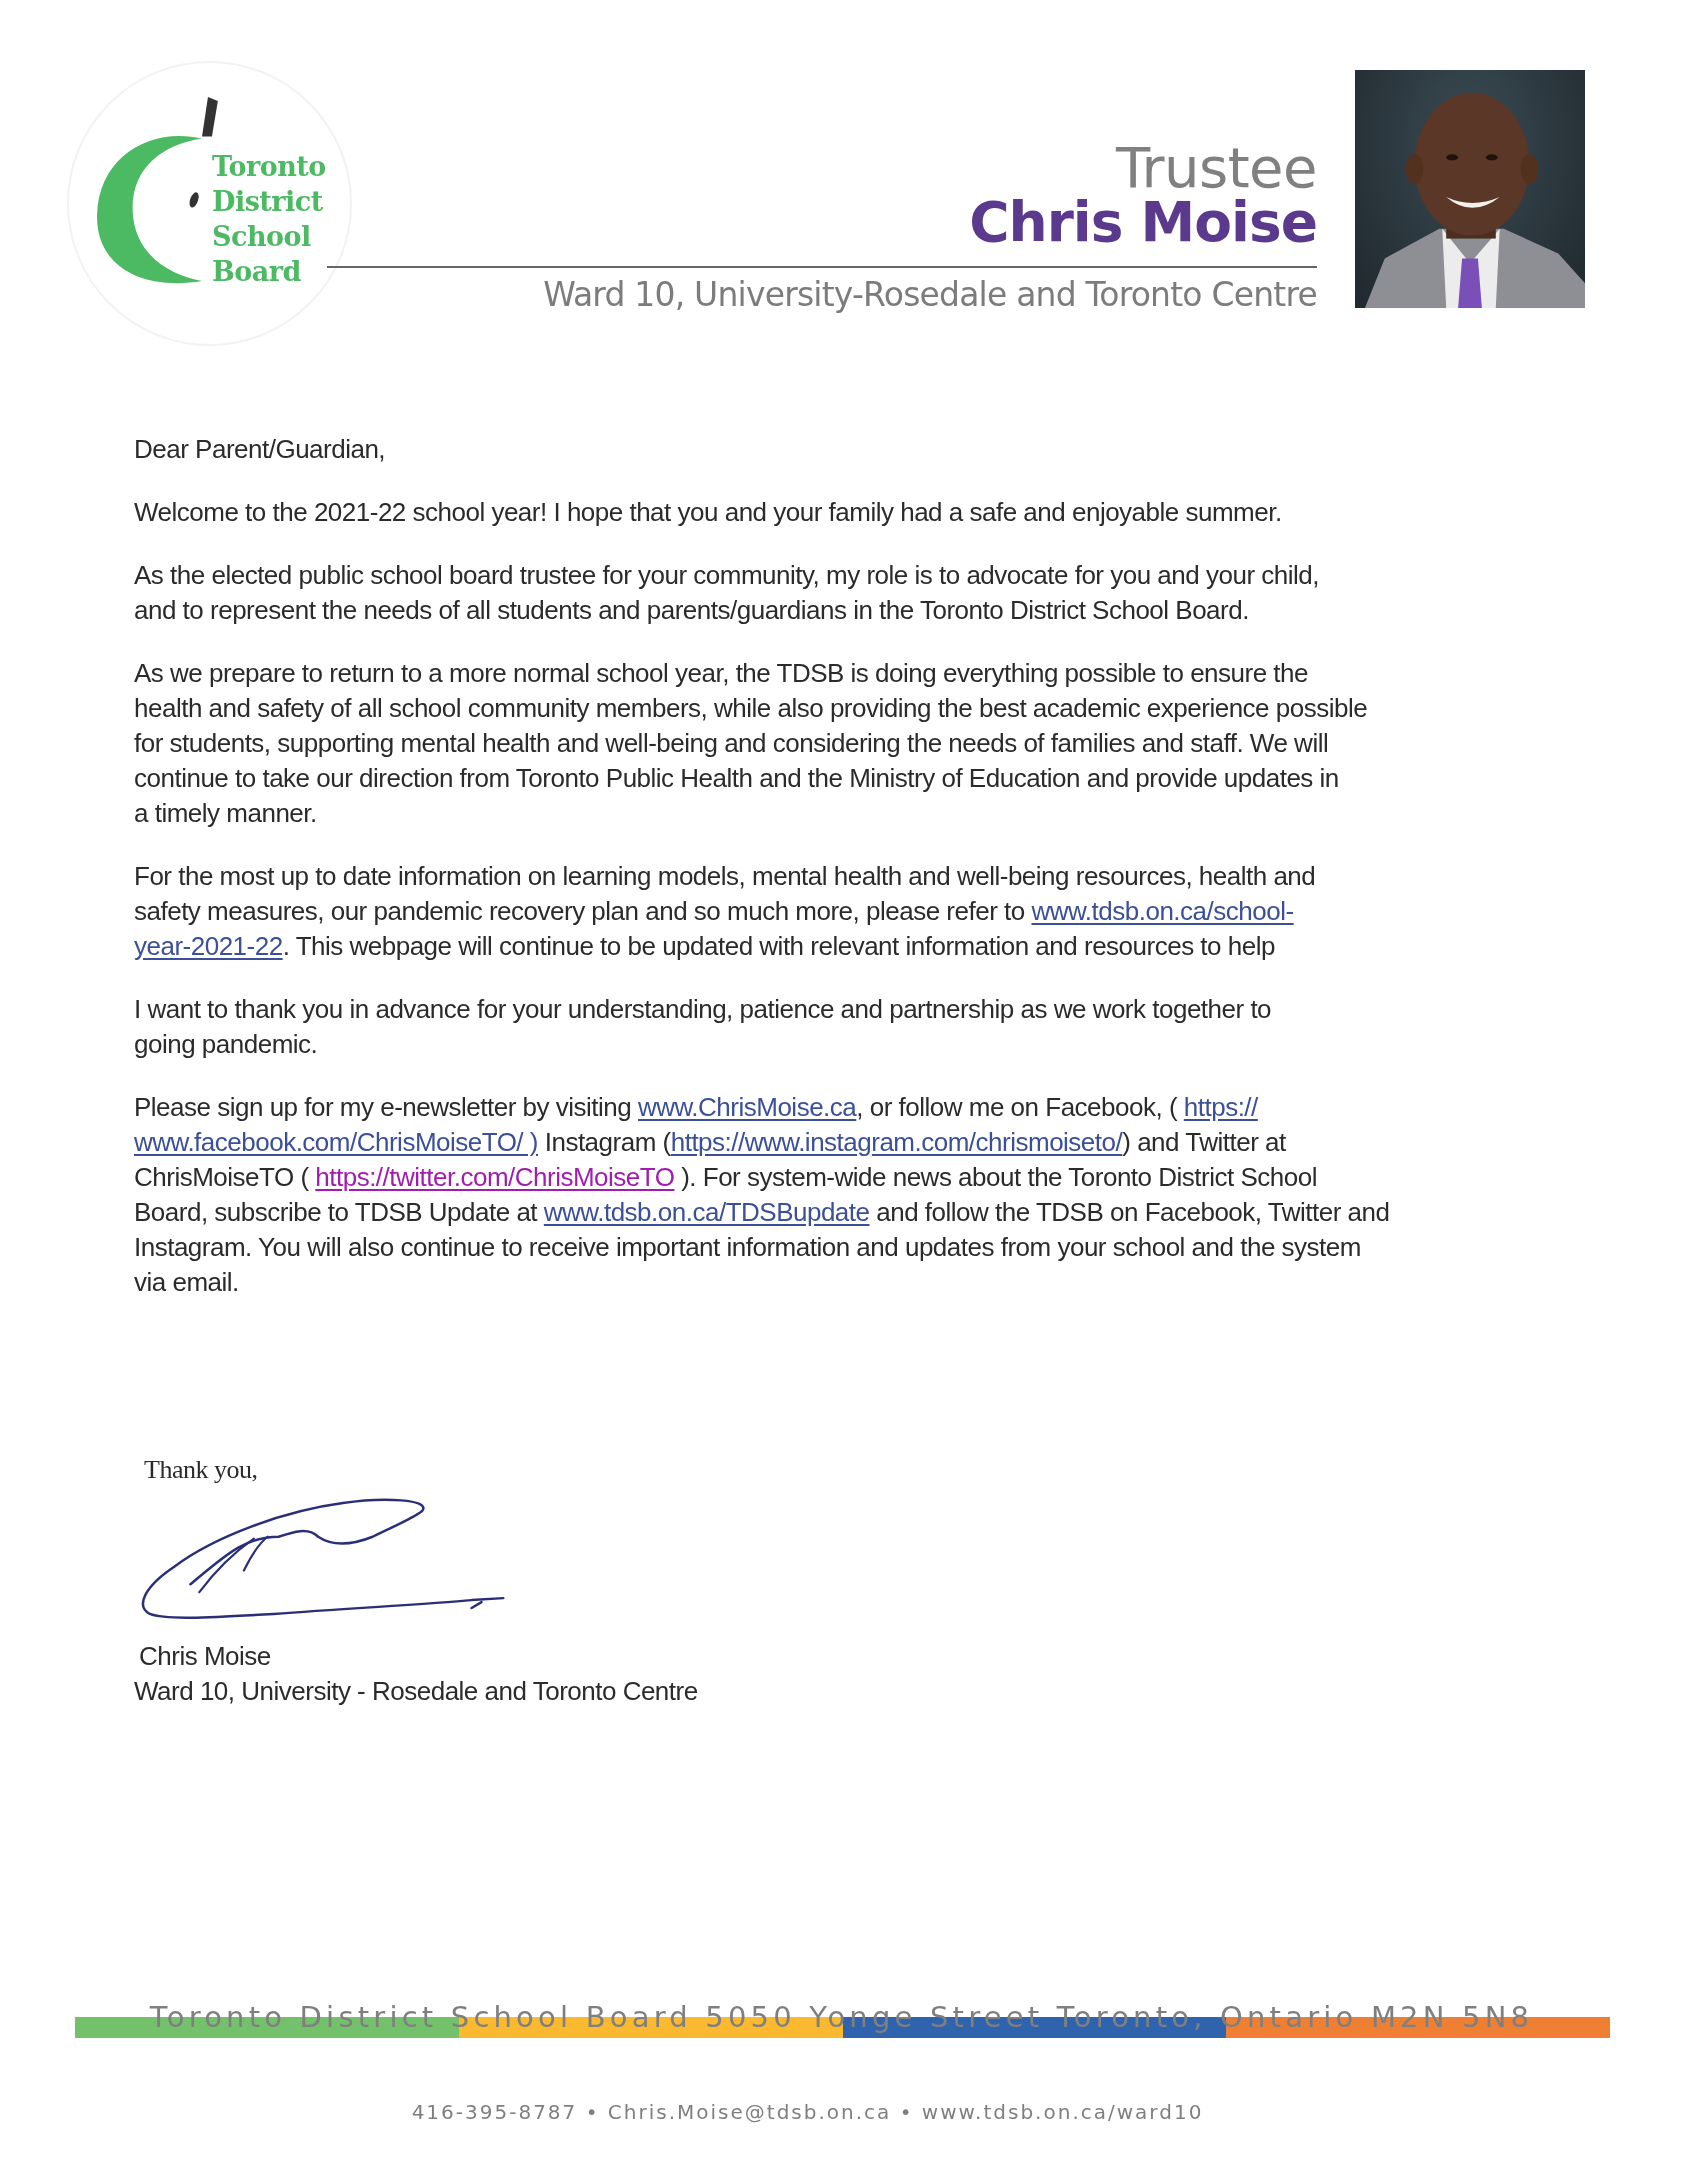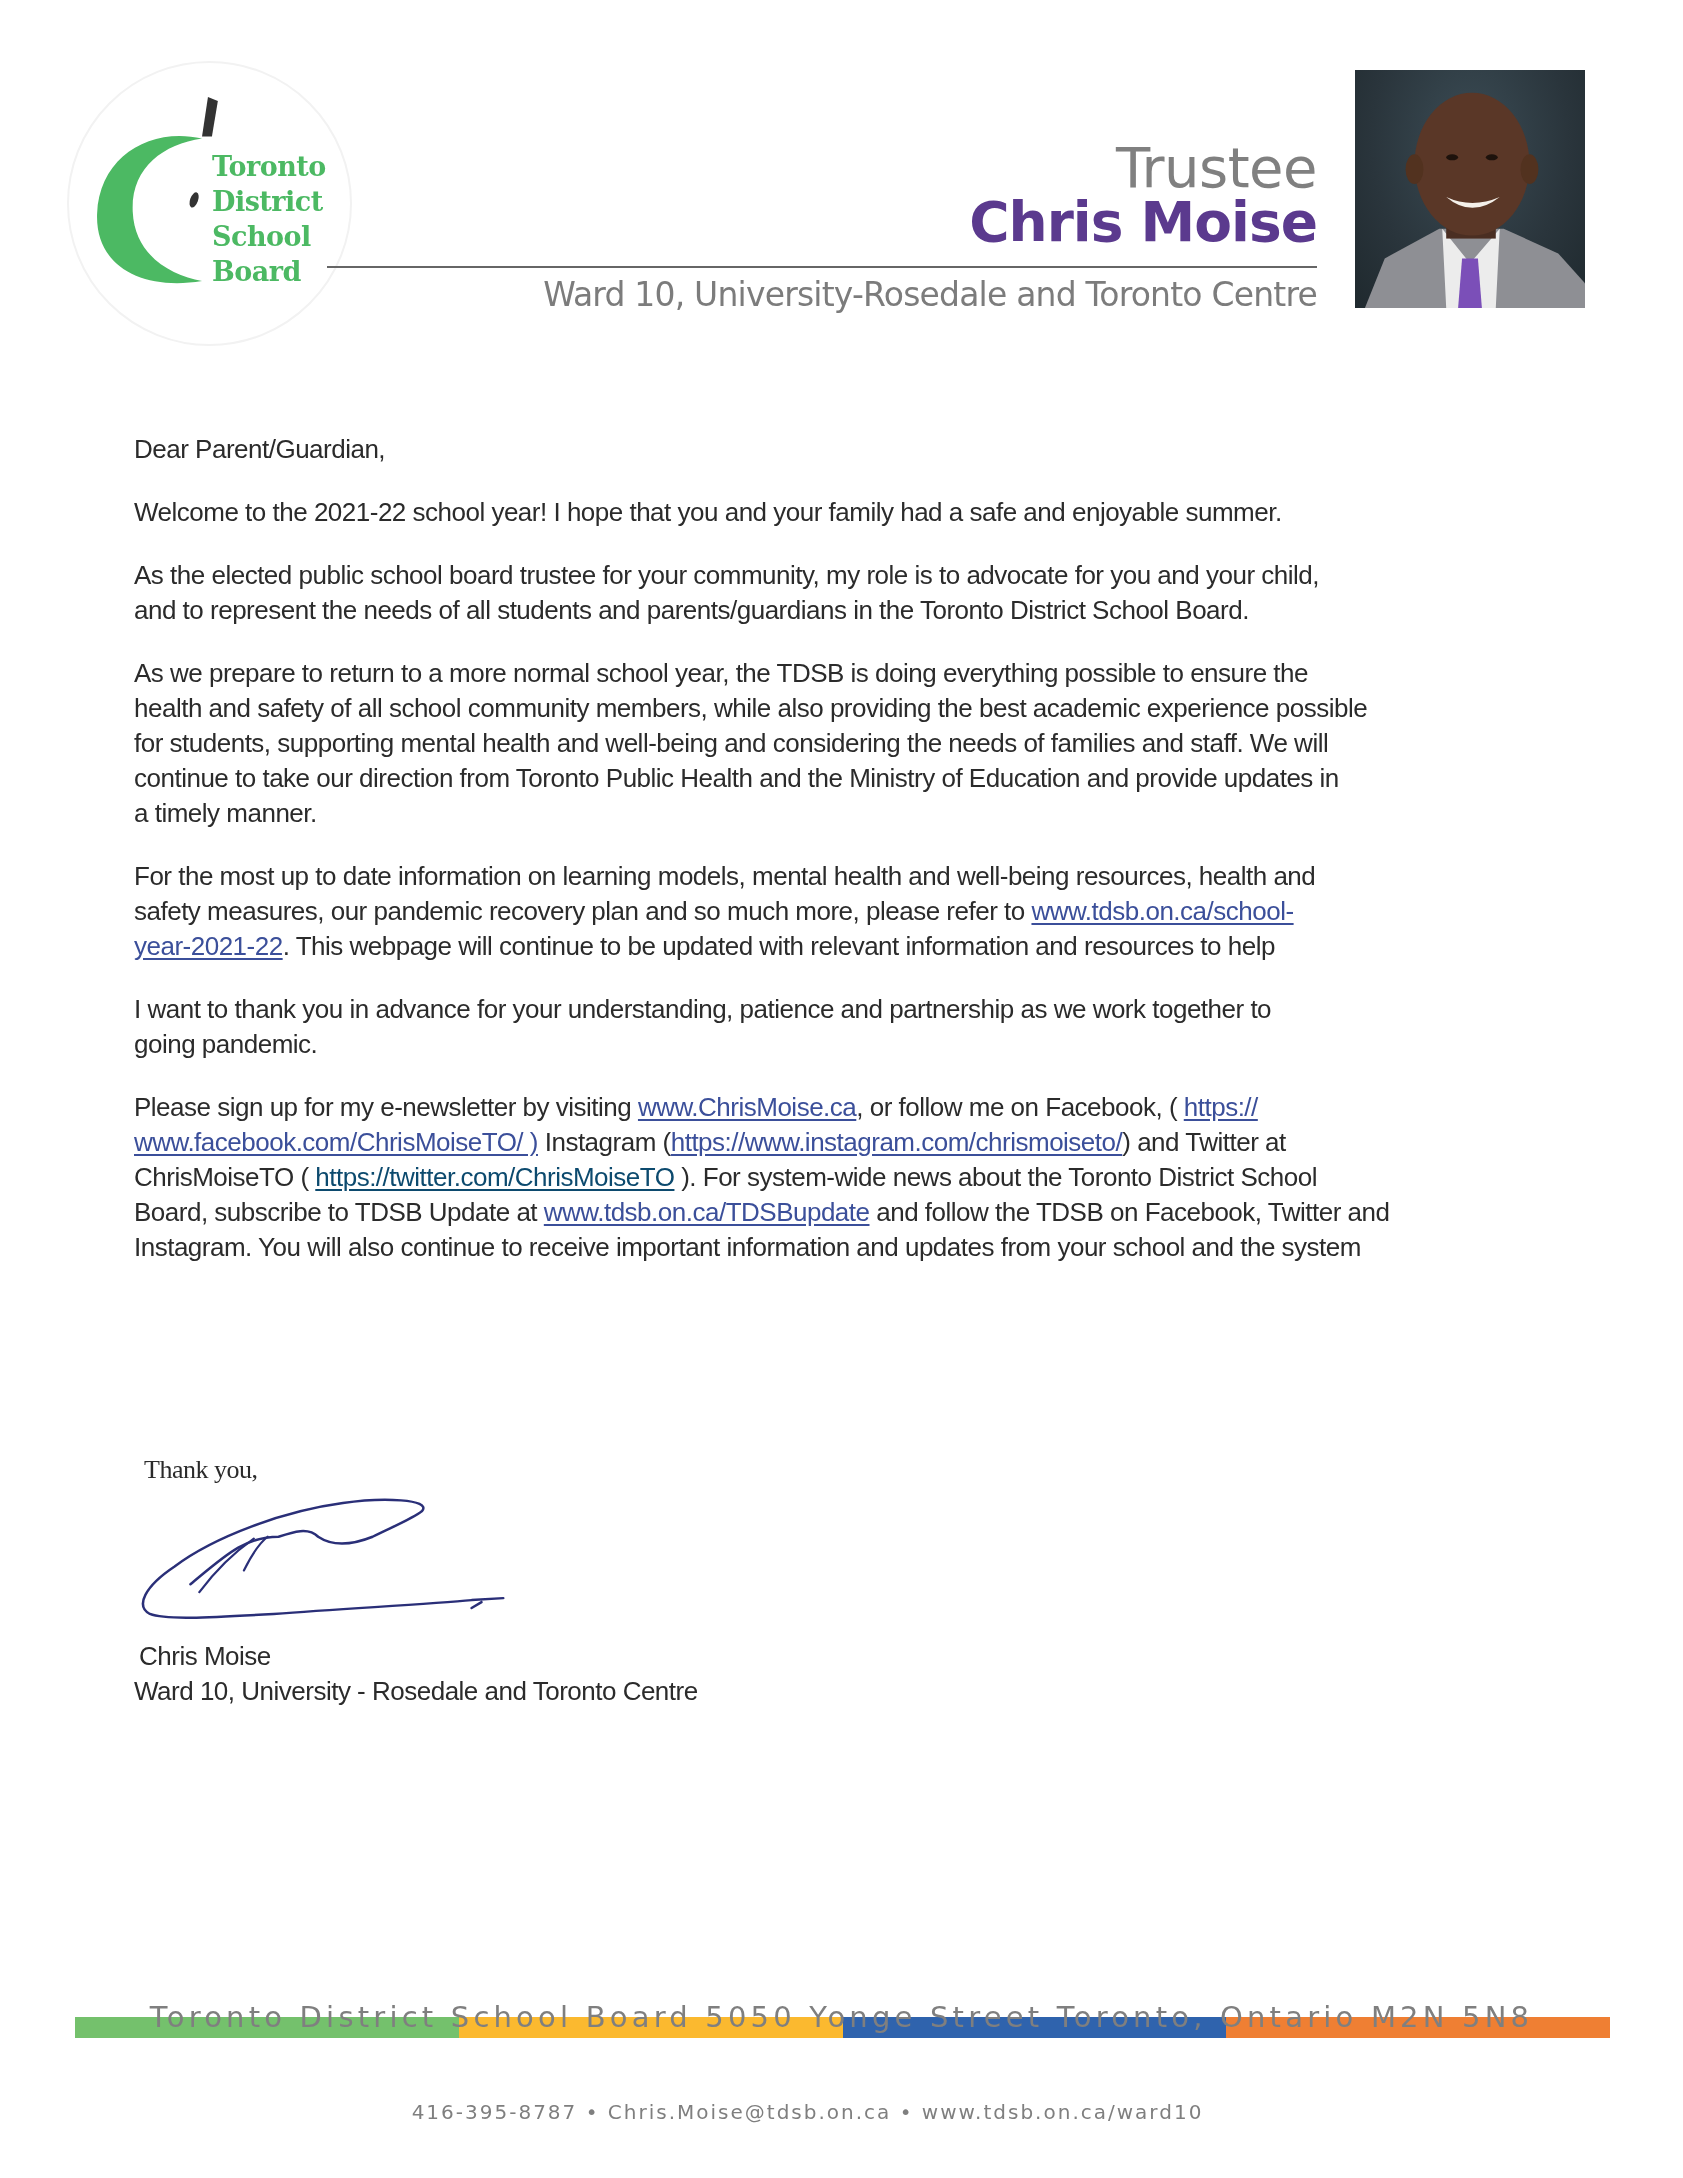--- a/index.html
+++ b/index.html
@@ -107,23 +107,24 @@
     <span class="line"><span>safety measures, our pandemic recovery plan and so much more, please refer to </span><a style="color: rgb(59, 79, 154);">www.tdsb.on.ca/school-</a></span>
     <span class="line"><a style="color: rgb(59, 79, 154);">year-2021-22</a><span>. This webpage will continue to be updated with relevant information and resources to help</span></span>
   </p>
   <p>
     <span class="line">I want to thank you in advance for your understanding, patience and partnership as we work together to</span>
     <span class="line">going pandemic.</span>
   </p>
   <p>
     <span class="line"><span>Please sign up for my e-newsletter by visiting </span><a style="color: rgb(59, 79, 154);">www.ChrisMoise.ca</a><span>, or follow me on Facebook, ( </span><a style="color: rgb(59, 79, 154);">https://</a></span>
     <span class="line"><a style="color: rgb(59, 79, 154);">www.facebook.com/ChrisMoiseTO/ )</a><span> Instagram (</span><a style="color: rgb(59, 79, 154);">https://www.instagram.com/chrismoiseto/</a><span>) and Twitter at</span></span>
-    <span class="line"><span>ChrisMoiseTO ( </span><a style="color: #0c4a6e; text-align: right;">https://twitter.com/ChrisMoiseTO</a><span> ). For system-wide news about the Toronto District School</span></span>
+    <span class="line"><span>ChrisMoiseTO ( </span><a style="color: #a21caf; text-align: right;">https://twitter.com/ChrisMoiseTO</a><span> ). For system-wide news about the Toronto District School</span></span>
     <span class="line"><span>Board, subscribe to TDSB Update at </span><a style="color: rgb(59, 79, 154);">www.tdsb.on.ca/TDSBupdate</a><span> and follow the TDSB on Facebook, Twitter and</span></span>
     <span class="line">Instagram. You will also continue to receive important information and updates from your school and the system</span>
+    <span class="line">via email.</span>
   </p>
 </div>
 
 <div class="closing">Thank you,</div>
 <svg class="signature" viewBox="0 0 400 130">
   <path d="M56 88 C90 60 110 40 145 40 C 160 35 175 30 185 40 C 200 50 220 48 240 40 C 260 30 280 22 290 14 C 300 2 250 0 210 6 C 150 14 80 40 40 70 C 10 90 0 110 15 118 C 30 124 70 122 140 118 C 220 112 300 108 340 104 L 372 102 M 350 106 L 340 112" fill="none" stroke="#2a2f78" stroke-width="2.5" stroke-linecap="round" stroke-linejoin="round"></path>
   <path d="M65 96 C80 76 100 56 120 42 M 110 74 C 118 58 126 46 134 40" fill="none" stroke="#2a2f78" stroke-width="2.2" stroke-linecap="round"></path>
 </svg>
 <div class="sign-block">
   <div class="nm">Chris Moise</div>

